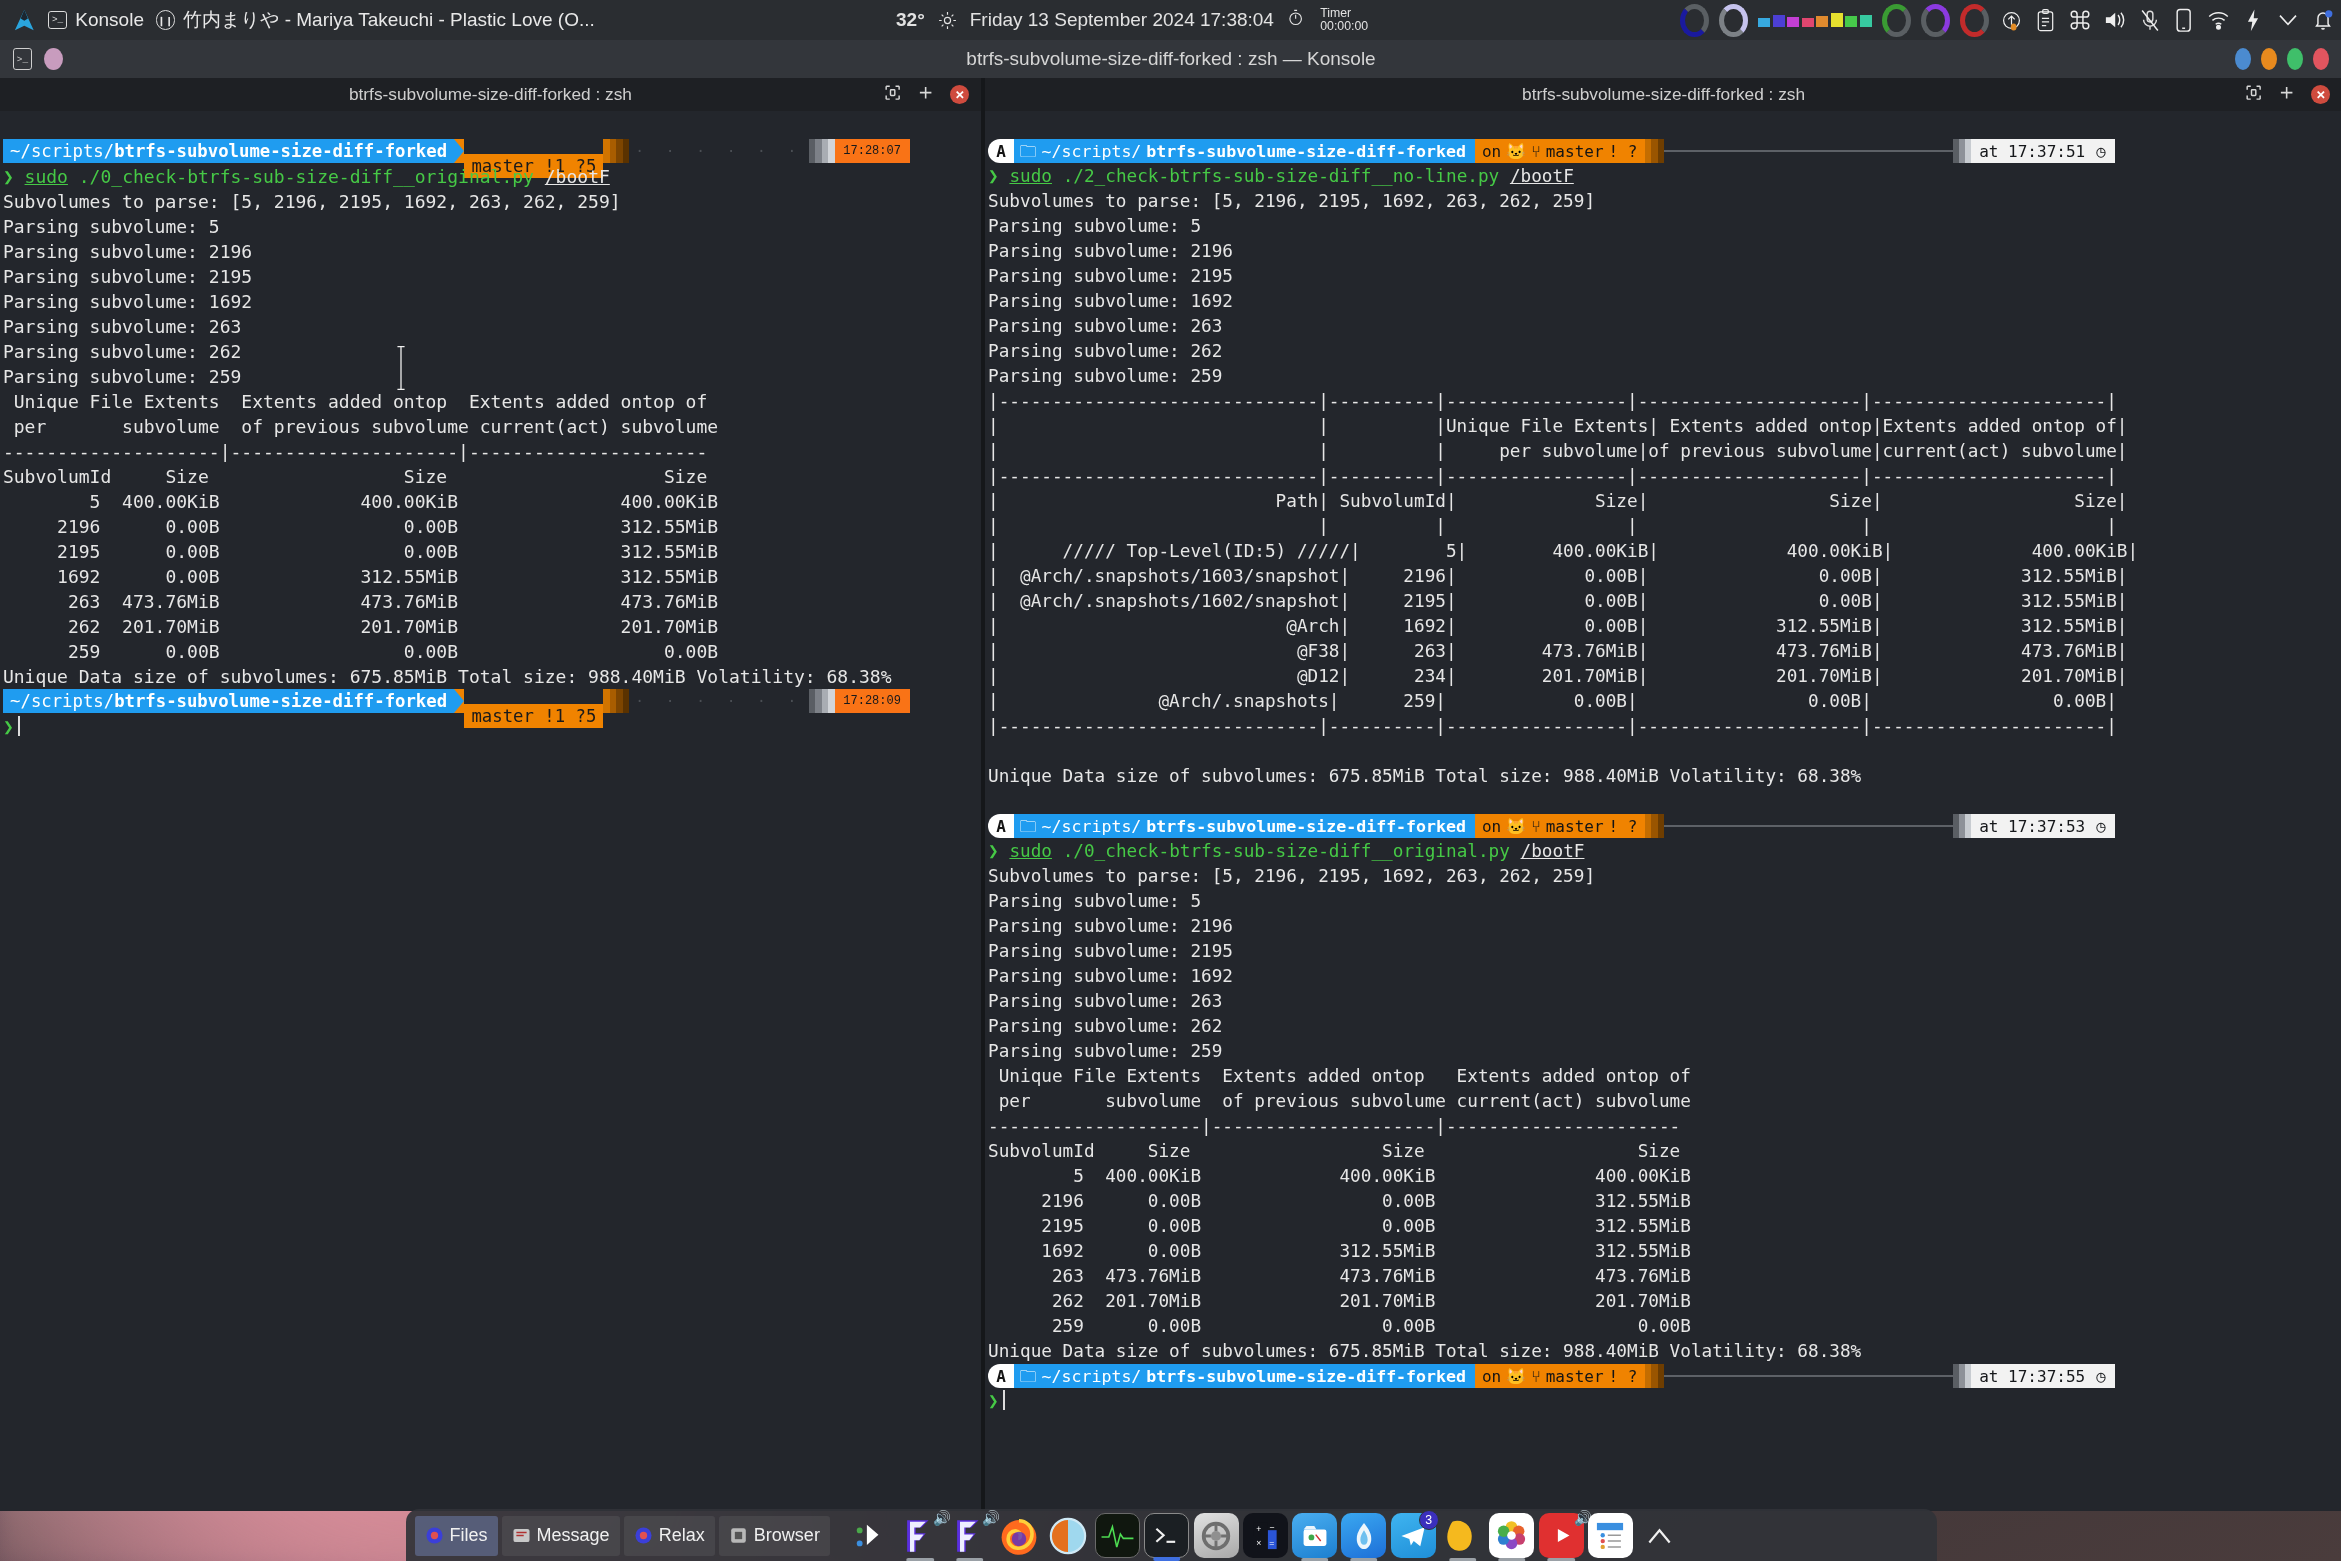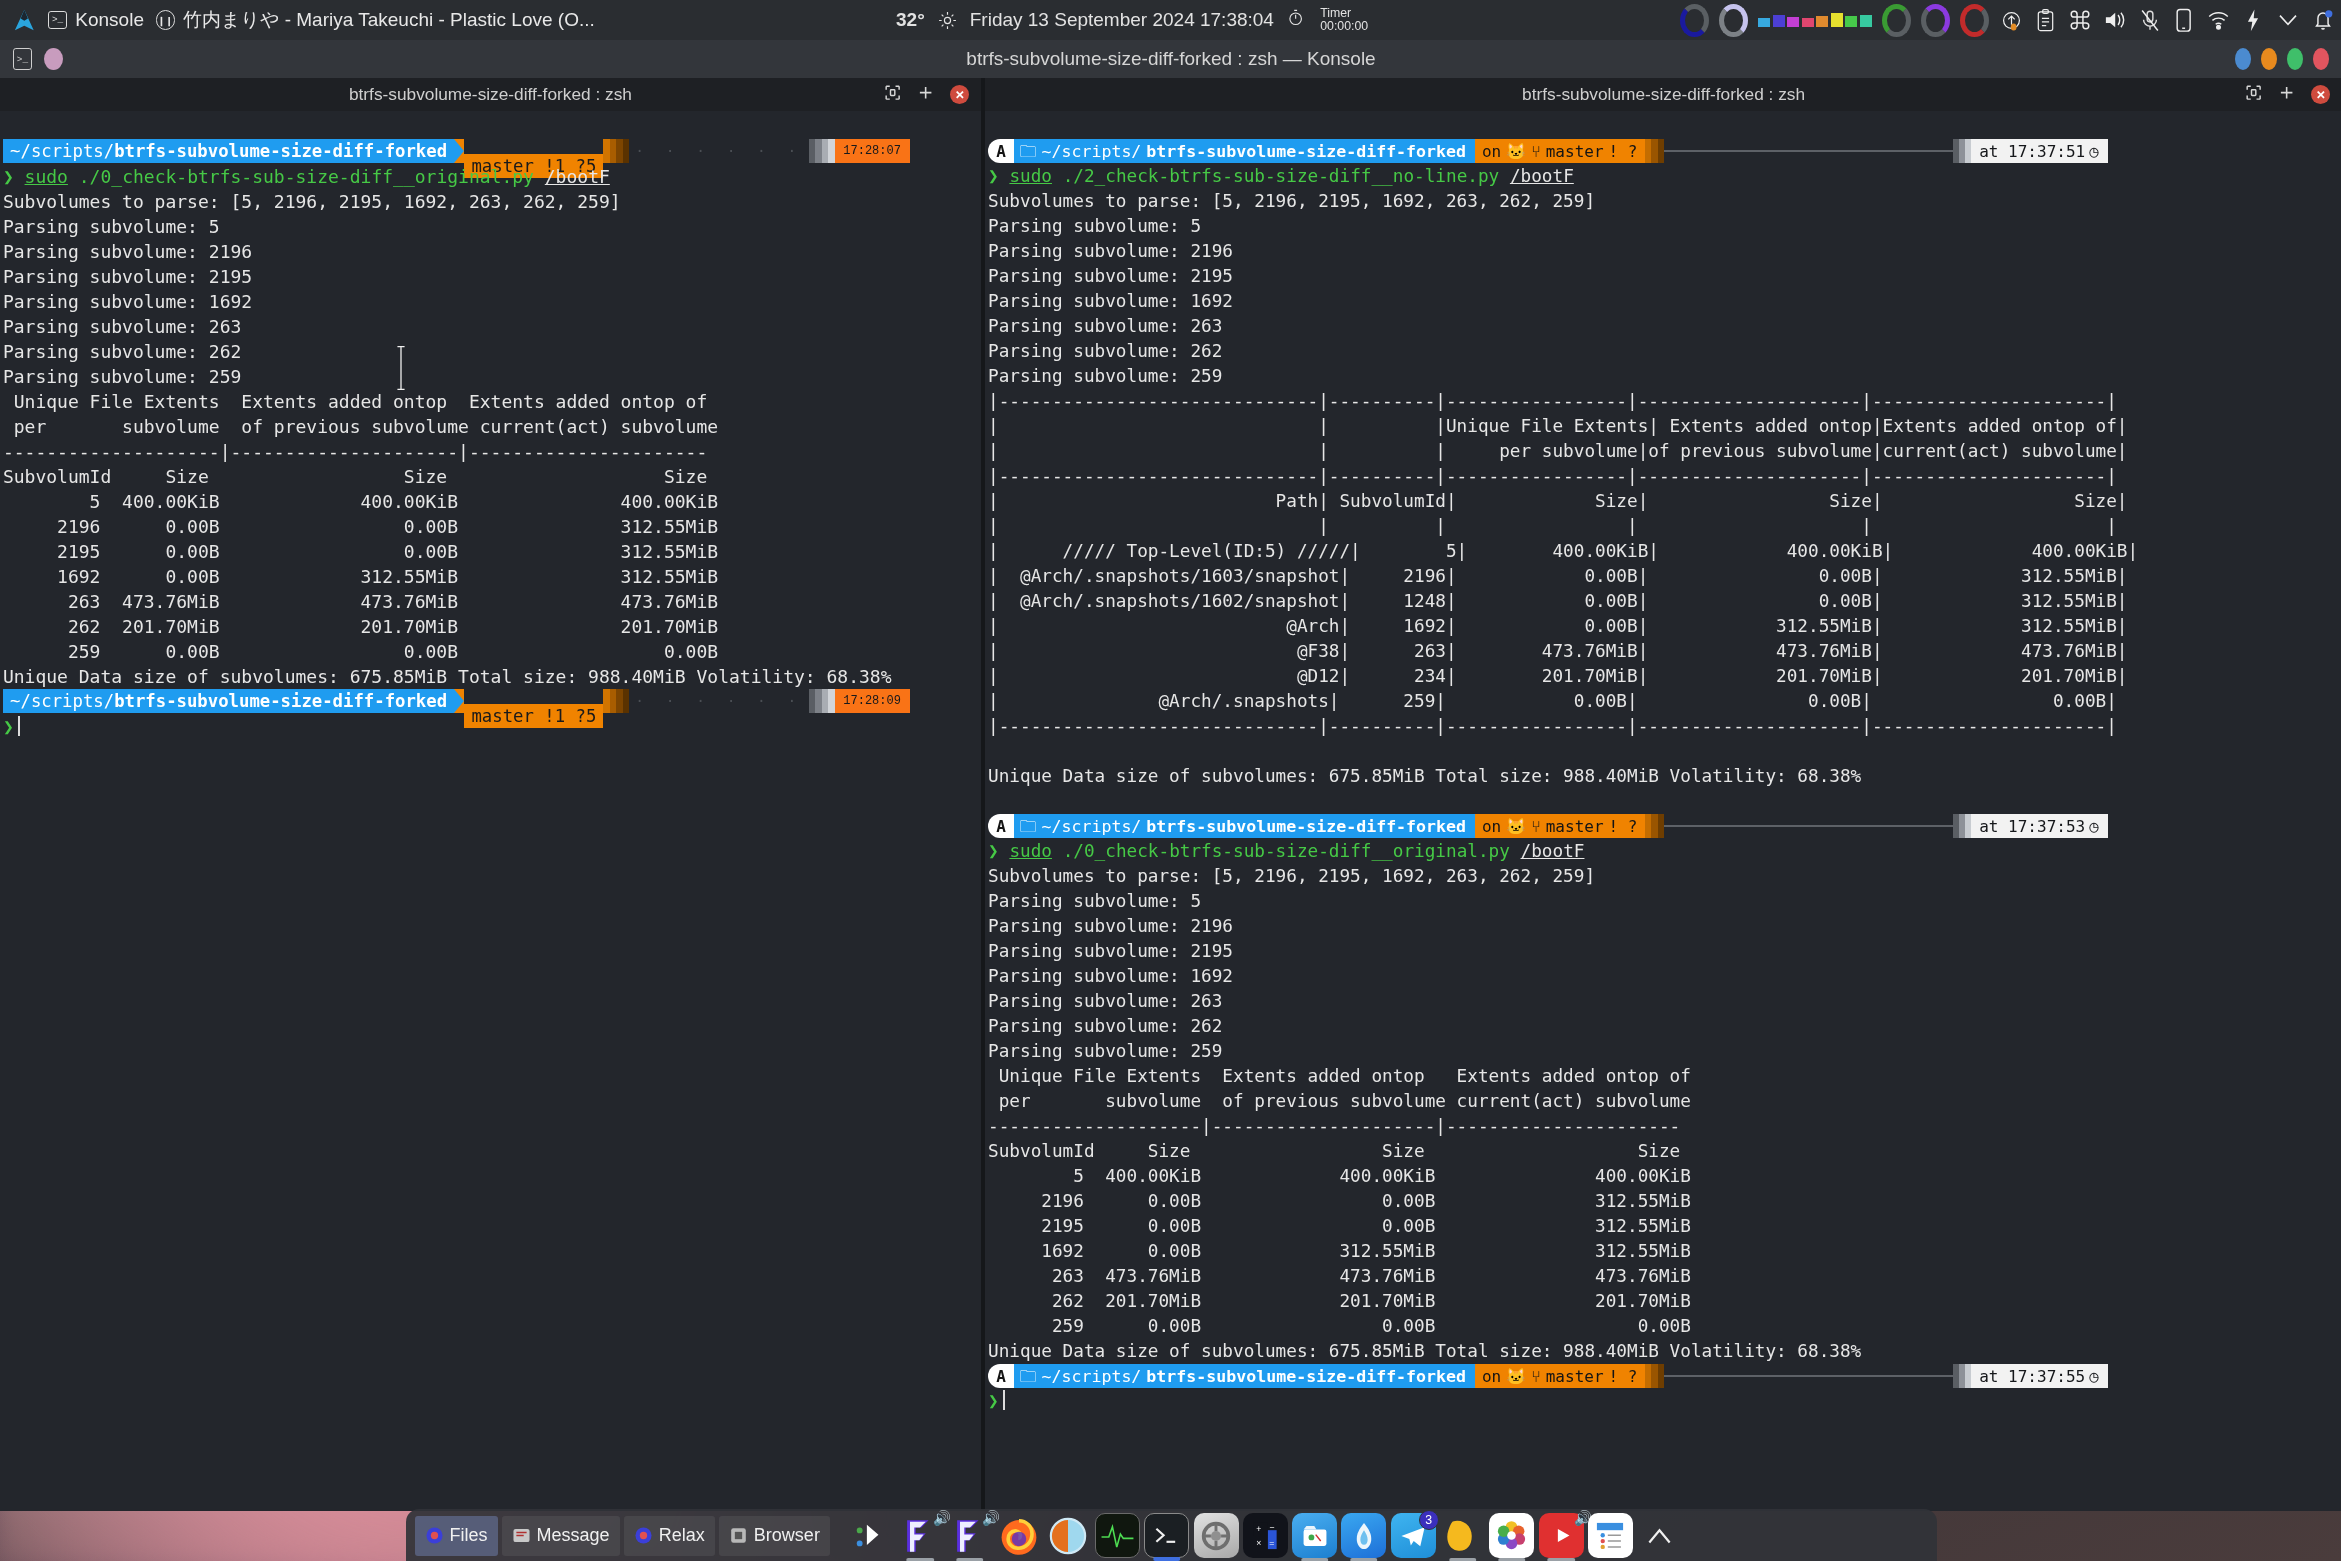--- a/index.html
+++ b/index.html
@@ -103,21 +103,21 @@
   .rp{ display:inline-flex; align-items:stretch; height:24.6px; vertical-align:top; }
   .rp-cap{ width:26px;height:24.6px; background:#ffffff; border-radius:12.3px 0 0 12.3px;
      display:flex;align-items:center;justify-content:center; color:#141414; font-size:16px; font-weight:bold;}
   .rp-blue{ background:#1f9cf0; color:#fff; display:flex;align-items:center;height:24.6px;
      padding:0 8.7px 0 5.8px; font-size:16.6px; font-family:"DejaVu Sans Mono",monospace; gap:5px;}
   .rp-or{ background:#f08300; color:#141414; display:flex;align-items:center;height:24.6px;
      padding:0 7.2px; font-size:16px; font-family:"DejaVu Sans Mono",monospace; gap:5px;}
   .rp-line{ height:24.6px; display:flex; align-items:center; }
   .rp-line s{ display:block; width:289px; height:1.4px; background:#5d6167; text-decoration:none;}
   .rp-time{ display:flex;align-items:center;height:24.6px;background:#f2f2f2;color:#15171a;
-     padding:0 8.7px; font-size:16px; font-family:"DejaVu Sans Mono",monospace; gap:4px;}
+     padding:0 8.7px; font-size:16px; font-family:"DejaVu Sans Mono",monospace; gap:11px;}
   .rp-tlead{ display:flex;height:24.6px; }
   .rp-tlead i{ display:block;width:5.8px;height:24.6px; }
   .cursor{ display:inline-block; width:2.2px; height:20px; background:#dcdcdc;
      vertical-align:-3.6px; margin-left:4.3px;}
   .ibeam{ position:absolute; left:396px; top:267px; width:8.7px; height:45px; }
   
   #dock{ position:absolute; left:406px; top:1509px; width:1531px; height:53px;
      background:rgba(48,51,56,0.93); border-radius:13px 13px 0 0; display:flex;
      align-items:center; padding:0 8.7px; gap:4.3px; z-index:70;}
   .win-btn{ height:40px; display:flex; align-items:center; gap:5.8px; padding:0 10px;
@@ -366,21 +366,21 @@
 <span>Parsing subvolume: 262</span>
 <span>Parsing subvolume: 259</span>
 <span>|------------------------------|----------|-----------------|---------------------|----------------------|</span>
 <span>|                              |          |Unique File Extents| Extents added ontop|Extents added ontop of|</span>
 <span>|                              |          |     per subvolume|of previous subvolume|current(act) subvolume|</span>
 <span>|------------------------------|----------|-----------------|---------------------|----------------------|</span>
 <span>|                          Path| SubvolumId|             Size|                 Size|                  Size|</span>
 <span>|                              |          |                 |                     |                      |</span>
 <span>|      ///// Top-Level(ID:5) /////|        5|        400.00KiB|            400.00KiB|             400.00KiB|</span>
 <span>|  @Arch/.snapshots/1603/snapshot|     2196|            0.00B|                0.00B|             312.55MiB|</span>
-<span>|  @Arch/.snapshots/1602/snapshot|     1248|            0.00B|                0.00B|             312.55MiB|</span>
+<span>|  @Arch/.snapshots/1602/snapshot|     2195|            0.00B|                0.00B|             312.55MiB|</span>
 <span>|                           @Arch|     1692|            0.00B|            312.55MiB|             312.55MiB|</span>
 <span>|                            @F38|      263|        473.76MiB|            473.76MiB|             473.76MiB|</span>
 <span>|                            @D12|      234|        201.70MiB|            201.70MiB|             201.70MiB|</span>
 <span>|               @Arch/.snapshots|      259|            0.00B|                0.00B|                 0.00B|</span>
 <span>|------------------------------|----------|-----------------|---------------------|----------------------|</span>
 
 <span>Unique Data size of subvolumes: 675.85MiB Total size: 988.40MiB Volatility: 68.38%</span>
 
 <span class="rp"><span class="rp-cap">A</span><span class="rp-blue"><span>🗀</span><span>~/scripts/</span><b>btrfs-subvolume-size-diff-forked</b></span><span class="rp-or"><span>on</span><span>🐱</span><span>⑂</span><span>master</span><span>! ?</span></span><span class="tail"><i style="background:#c46d00"></i><i style="background:#9a5500"></i><i style="background:#6e3d00"></i></span><span class="rp-line"><s></s></span><span class="rp-tlead"><i style="background:#5a5e64"></i><i style="background:#8d9198"></i><i style="background:#c8ccd1"></i></span><span class="rp-time"><span>at 17:37:53</span><span>◷</span></span></span>
 <span class="grn">❯</span> <span class="grn-u">sudo</span> <span class="grn">./0_check-btrfs-sub-size-diff__original.py</span> <span class="wht-u">/bootF</span>

